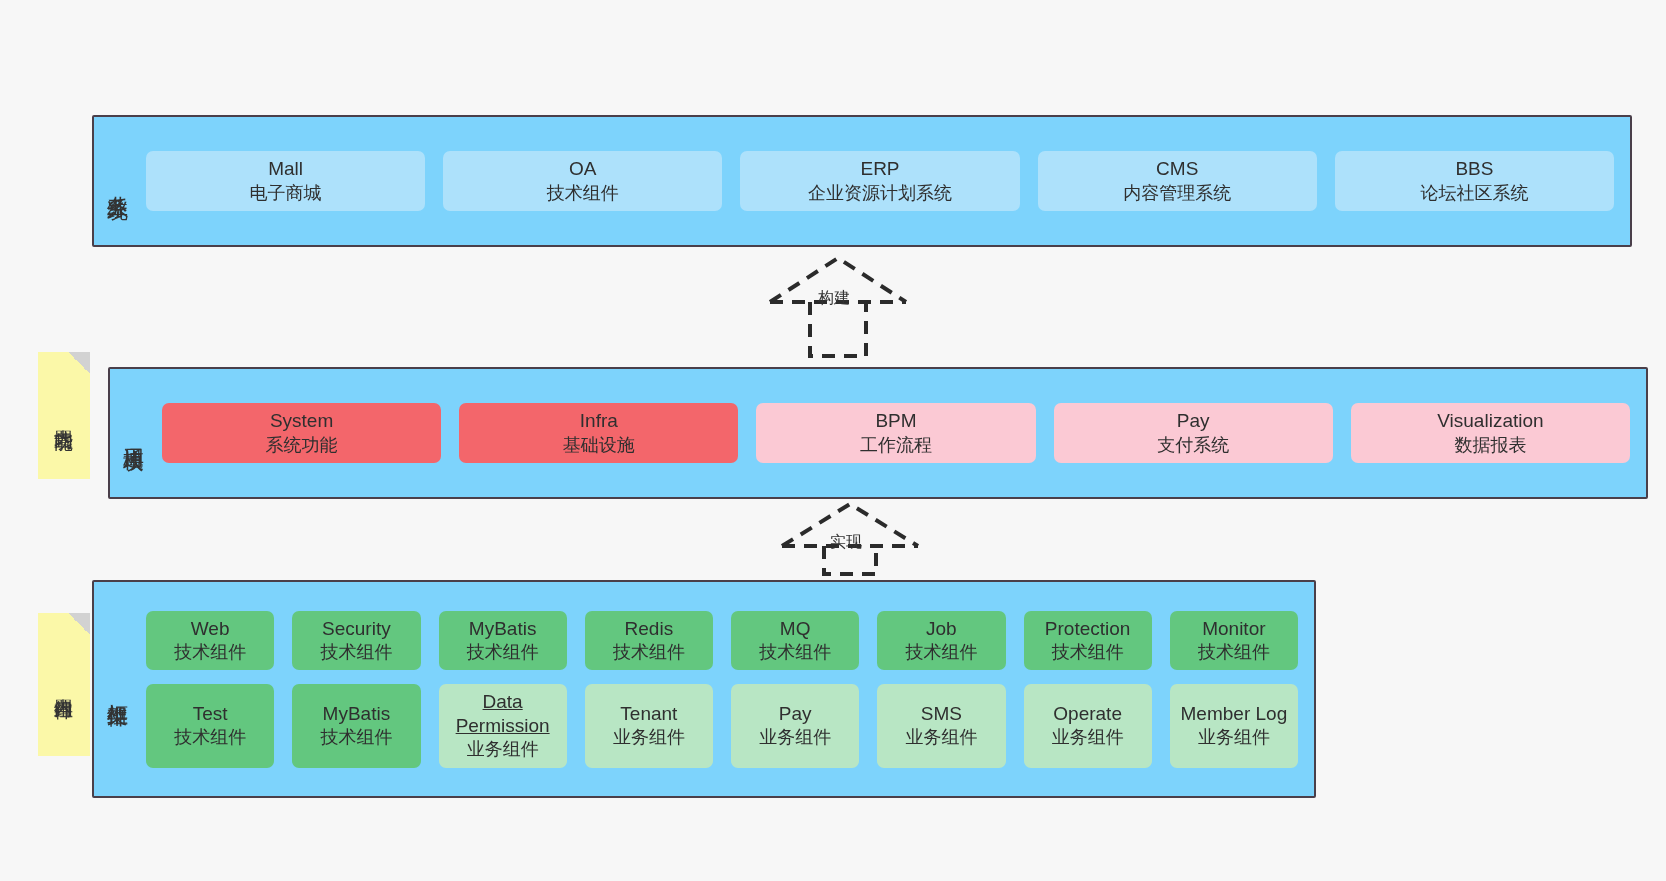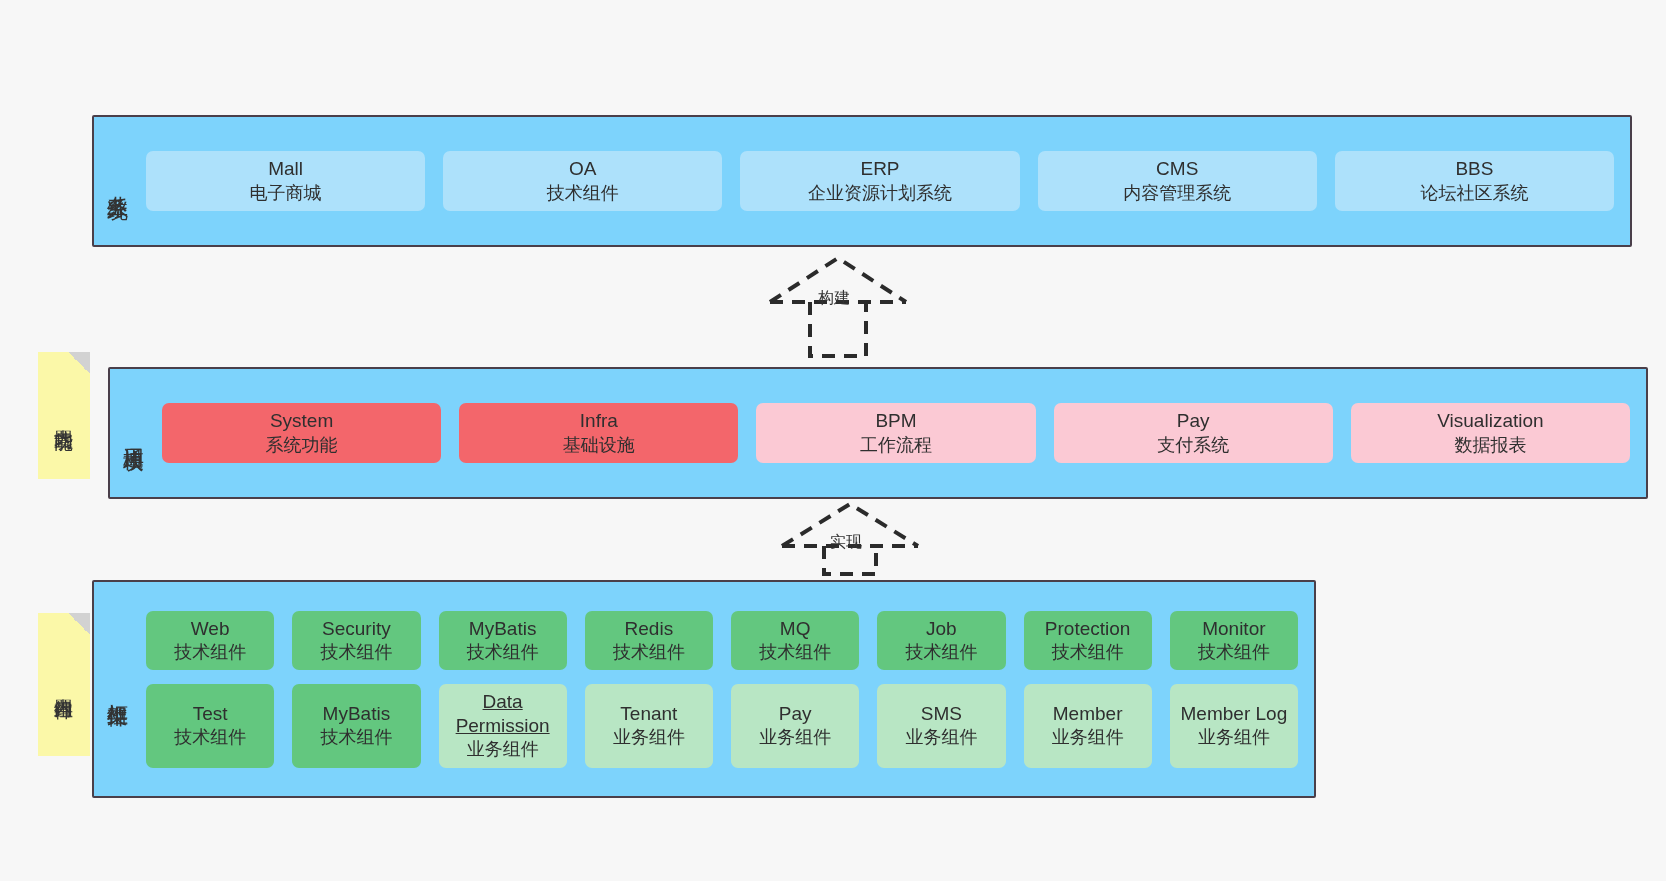--- a/index.html
+++ b/index.html
@@ -263,21 +263,21 @@
       </div>
       <div class="card c-greenlite">
         <span class="t1">Pay</span>
         <span class="t2">业务组件</span>
       </div>
       <div class="card c-greenlite">
         <span class="t1">SMS</span>
         <span class="t2">业务组件</span>
       </div>
       <div class="card c-greenlite">
-        <span class="t1">Member</span>
+        <span class="t1">Operate</span>
         <span class="t2">业务组件</span>
       </div>
       <div class="card c-greenlite">
         <span class="t1">Member Log</span>
         <span class="t2">业务组件</span>
       </div>
     </div>
 
   </div>
 </div>

